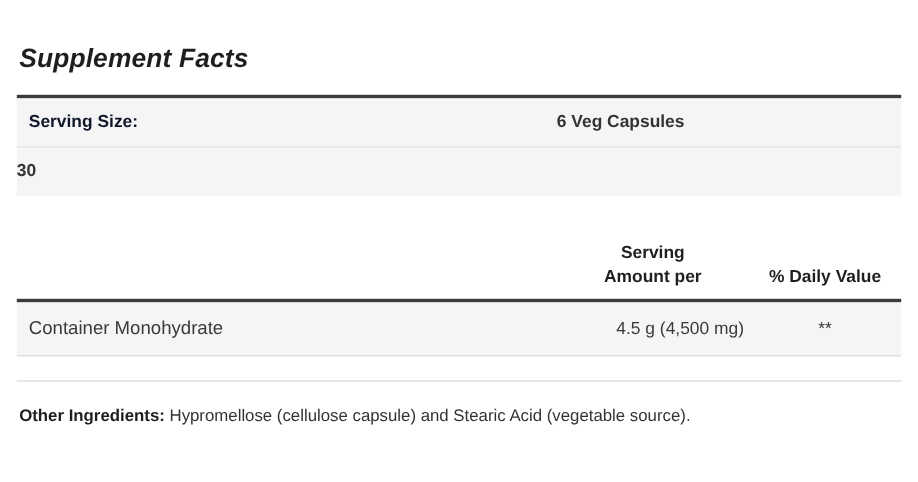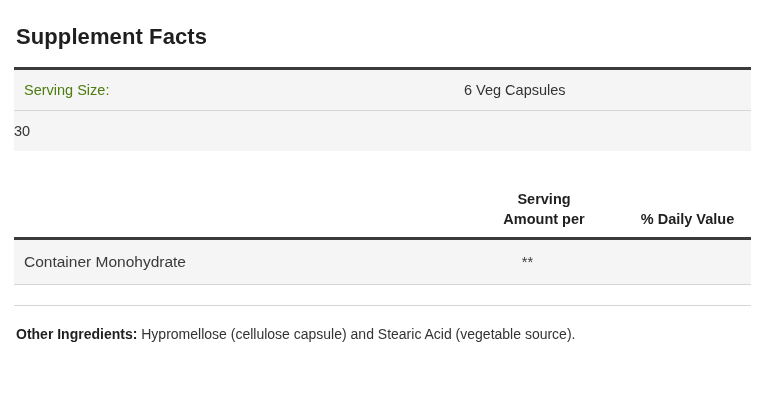--- a/index.html
+++ b/index.html
@@ -19,23 +19,24 @@
     height: 402px;
     box-sizing: border-box;
     padding: 0 14px;
     position: relative;
   }
   .title {
     font-size: 22px;
     font-weight: 700;
     color: #1f1f1f;
     letter-spacing: 0.1px;
-    padding-top: 24px;
+    padding-top: 36px;
     padding-bottom: 17px;
     padding-left: 2px;
+    font-style: italic;
   }
   .rule-thick {
     height: 3px;
     background: #3b3b3b;
     width: 737px;
   }
   .rule-thin {
     height: 1px;
     background: #d6d6d6;
     width: 737px;
@@ -43,29 +44,29 @@
   .serving-row {
     background: #f5f5f5;
     display: flex;
     align-items: center;
     height: 40px;
     width: 737px;
     box-sizing: border-box;
   }
   .serving-row .label {
     font-size: 14.5px;
-    font-weight: 400;
-    color: #4d7c0f;
+    font-weight: 700;
+    color: #0f172a;
     padding-left: 10px;
     width: 450px;
     box-sizing: border-box;
   }
   .serving-row .value {
     font-size: 14.5px;
-    font-weight: 400;
+    font-weight: 700;
     color: #333333;
   }
   .gap-block {
     height: 38px;
   }
   .headers {
     display: flex;
     width: 737px;
     box-sizing: border-box;
     align-items: flex-end;
@@ -169,20 +170,21 @@
       <div>Serving</div>
       <div>Amount per</div>
     </div>
     <div class="h-dv">% Daily Value</div>
   </div>
 
   <div class="rule-thick"></div>
 
   <div class="ing-row">
     <div class="name">Container Monohydrate</div>
+    <div class="amount">4.5 g (4,500 mg)</div>
     <div class="dv">**</div>
   </div>
 
   <div class="rule-thin"></div>
 
 
   <div class="bottom-gap"></div>
 
   <div class="rule-thin"></div>
 

